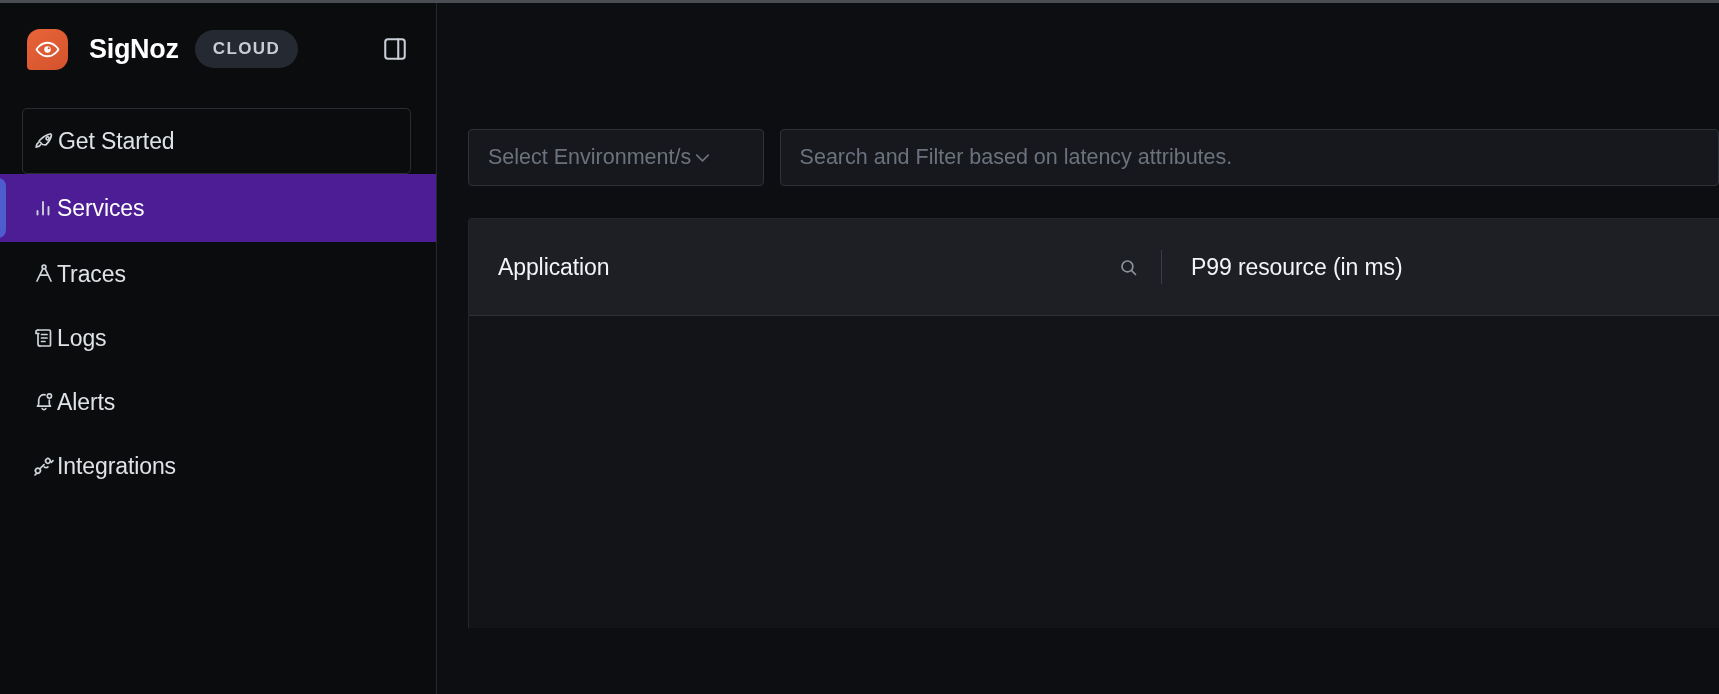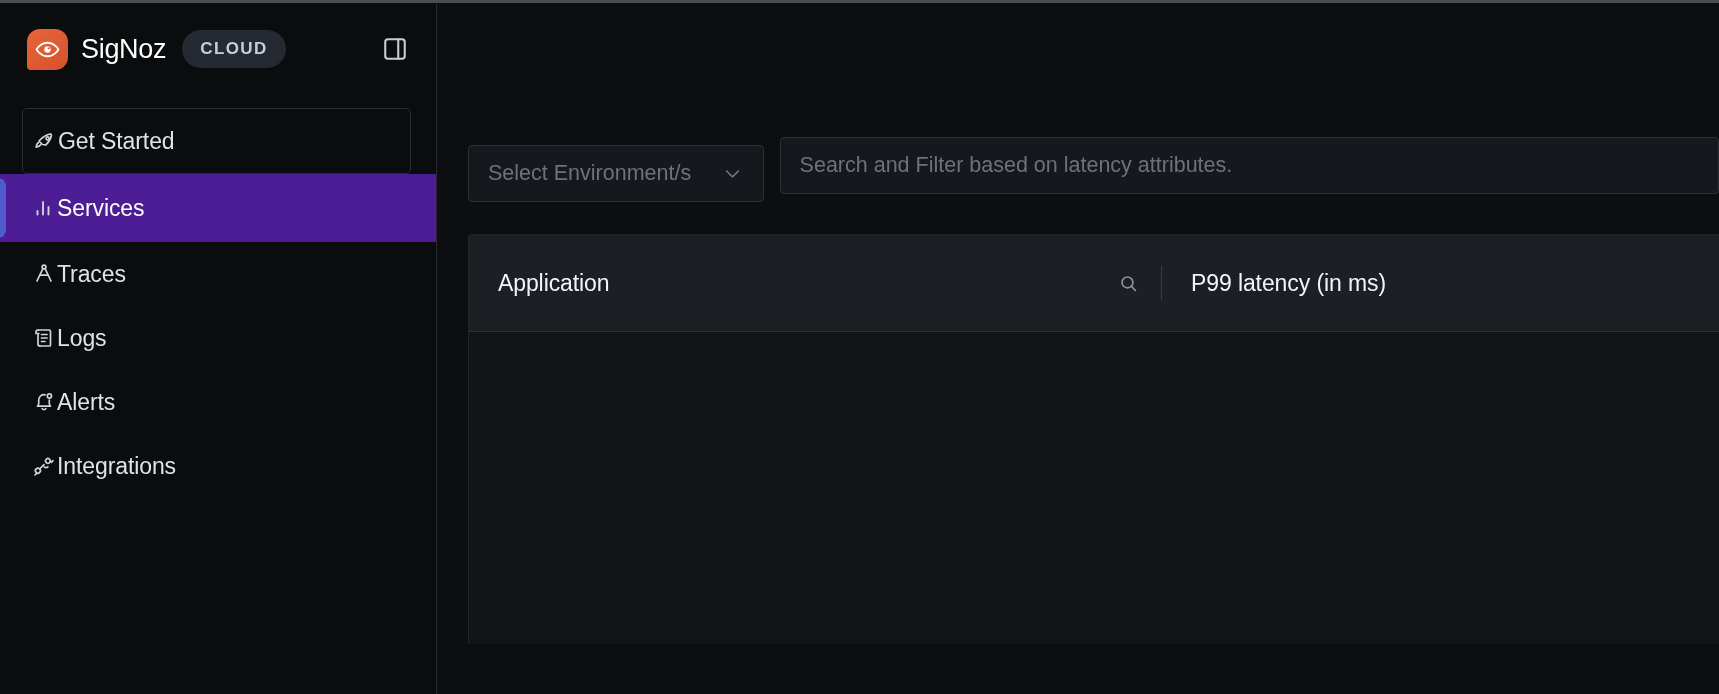--- a/index.html
+++ b/index.html
@@ -56,23 +56,23 @@
     border-radius: 13px 13px 13px 4px;
     background: linear-gradient(145deg, #e8643a 0%, #d4532c 100%);
     display: flex;
     align-items: center;
     justify-content: center;
     flex: 0 0 41px;
   }
   .logo-mark svg { display: block; }
 
   .brand-name {
-    margin-left: 13px;
+    margin-left: 21px;
     font-size: 27px;
-    font-weight: 400;
+    font-weight: 700;
     color: #ffffff;
     letter-spacing: -0.3px;
     white-space: nowrap;
   }
 
   .cloud-badge {
     margin-left: 16px;
     background: #252932;
     color: #c9cdd6;
     font-size: 17px;
@@ -175,23 +175,21 @@
     align-items: center;
     padding: 0 19px;
     color: #6c727d;
     font-size: 21.5px;
     white-space: nowrap;
     cursor: text;
   }
 
   .field.env {
     width: 364px;
-    justify-content: space-between;
     cursor: pointer;
-    margin-top: 16px;
   }
 
   .field.search {
     width: 1180px;
   }
 
   .chevron { color: #6c727d; display: flex; align-items: center; }
 
   
   .table {
@@ -389,21 +387,21 @@
             <svg width="21" height="21" viewBox="0 0 24 24" fill="none" stroke="currentColor" stroke-width="1.9" stroke-linecap="round">
               <circle cx="10.8" cy="10.8" r="6.2"></circle>
               <line x1="15.6" y1="15.6" x2="20" y2="20"></line>
             </svg>
           </span>
         </div>
 
         <div class="col-divider"></div>
 
         <div class="th latency">
-          <span>P99 latency (in ms)</span>
+          <span>P99 resource (in ms)</span>
         </div>
       </div>
 
       <div class="tbody">
 
         
 
       </div>
     </div>
 

